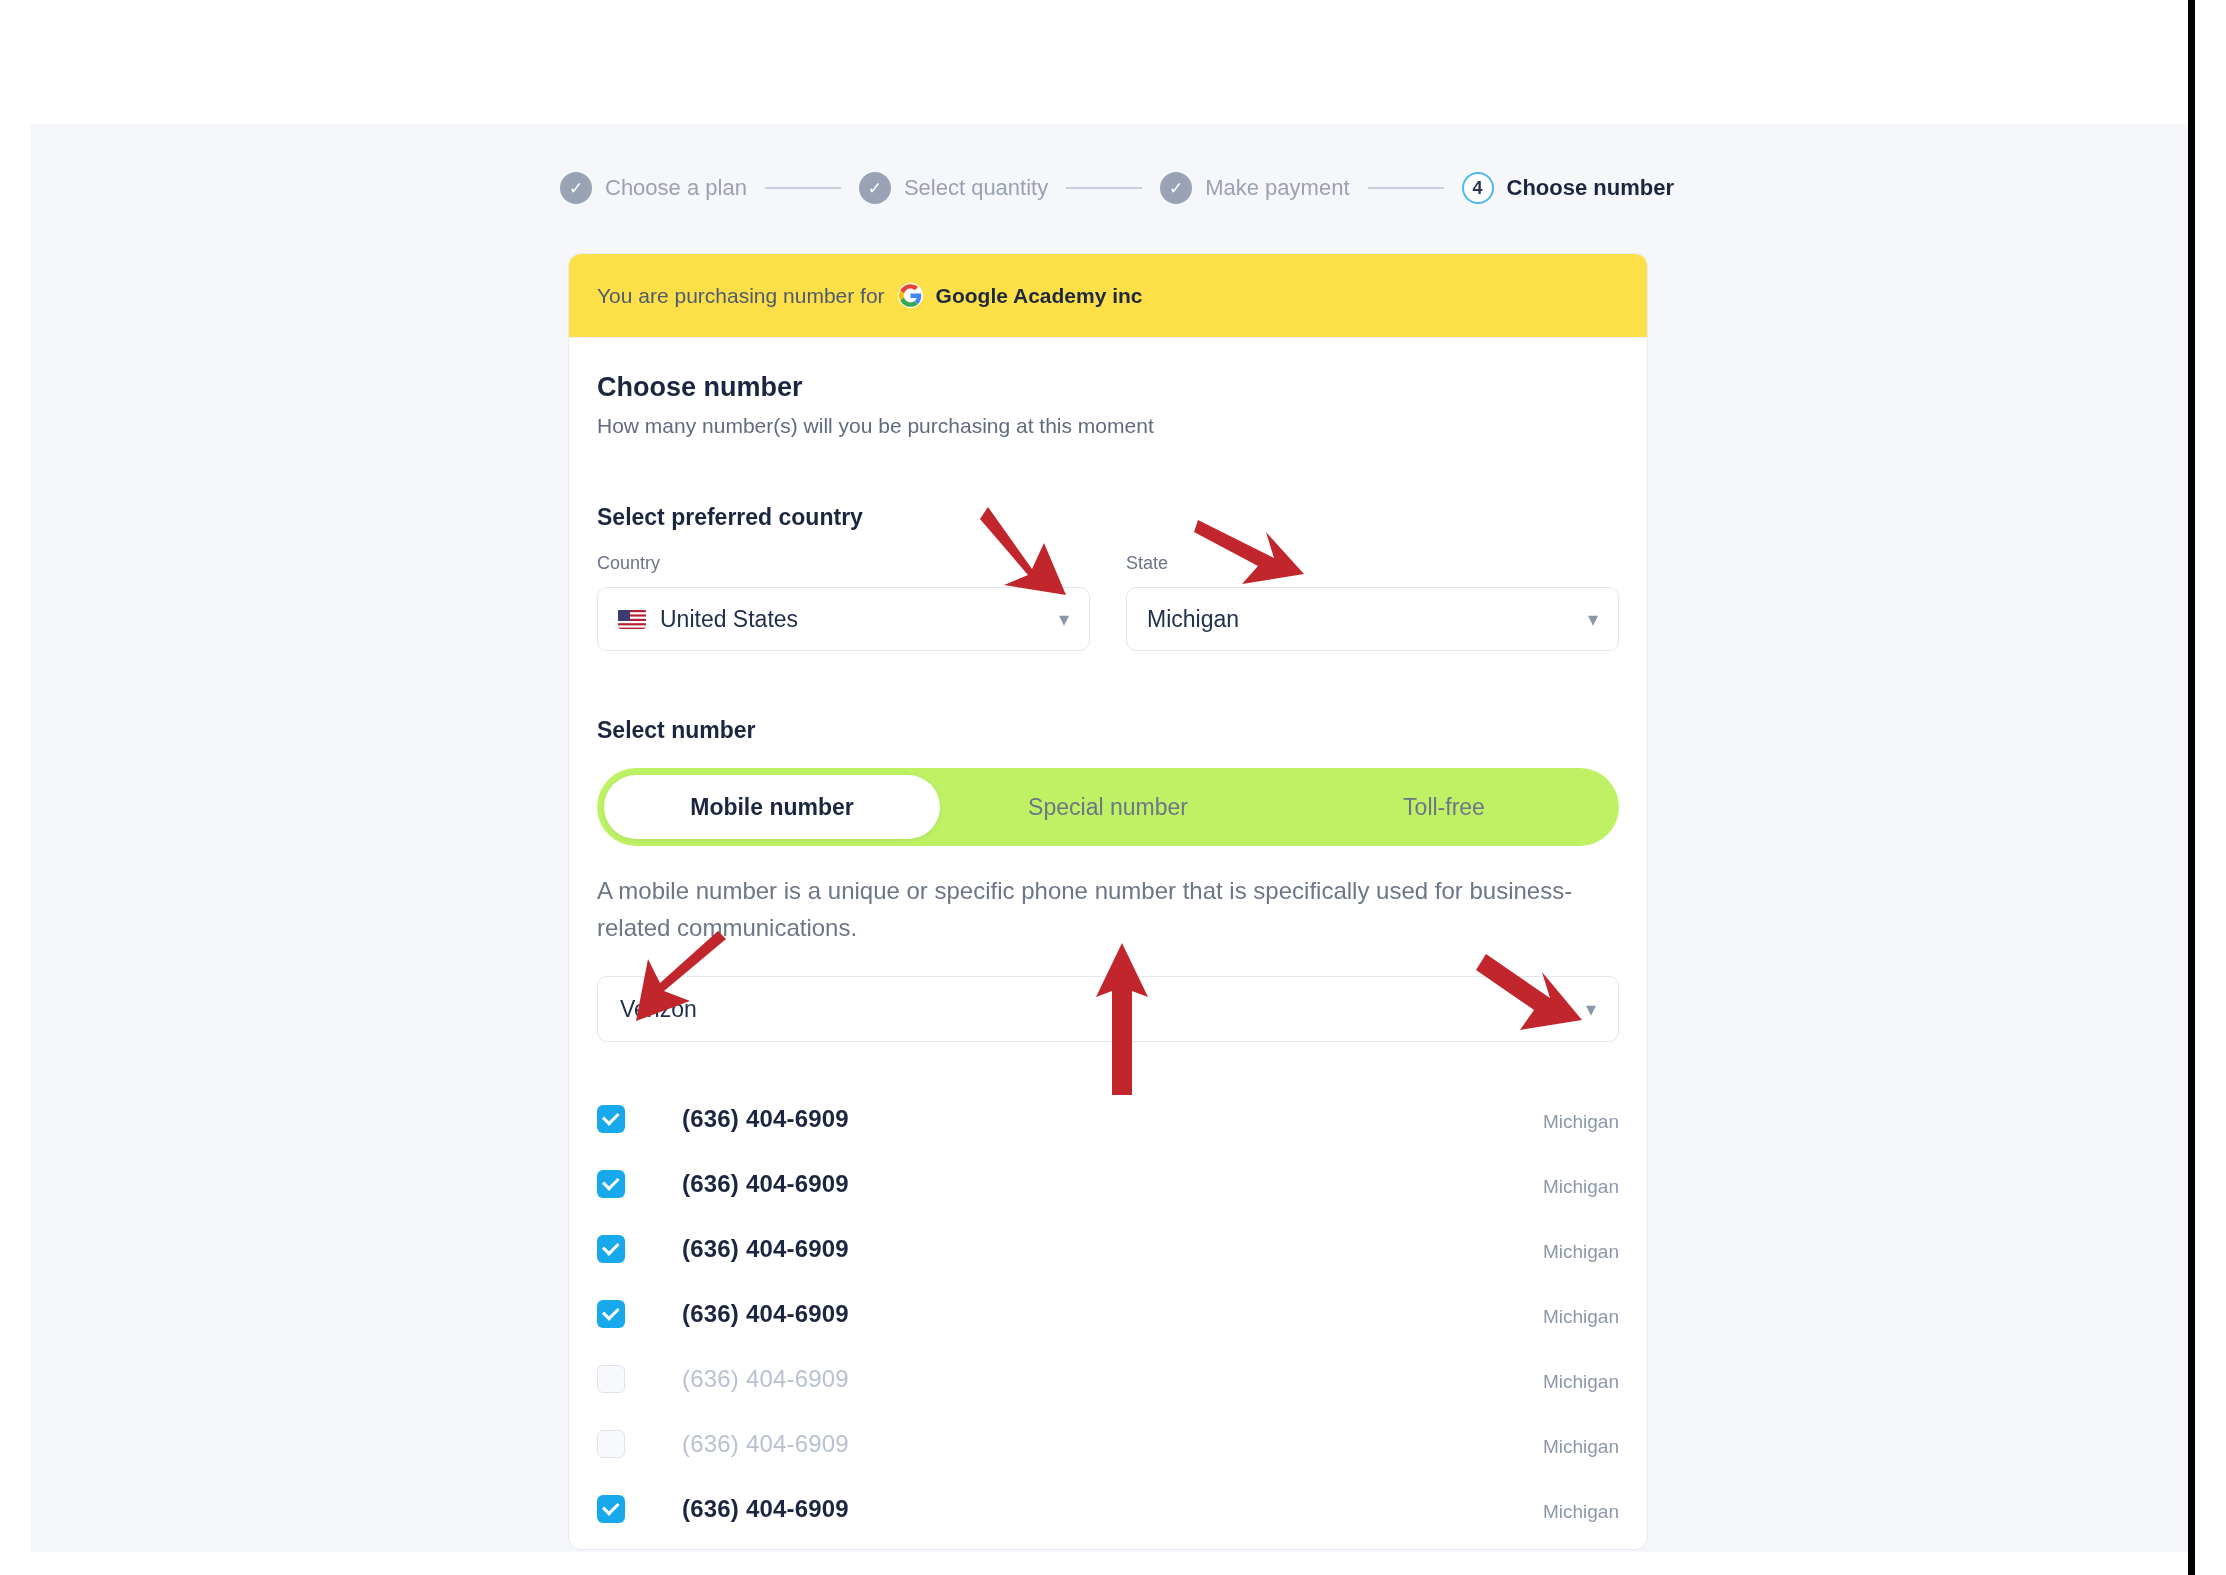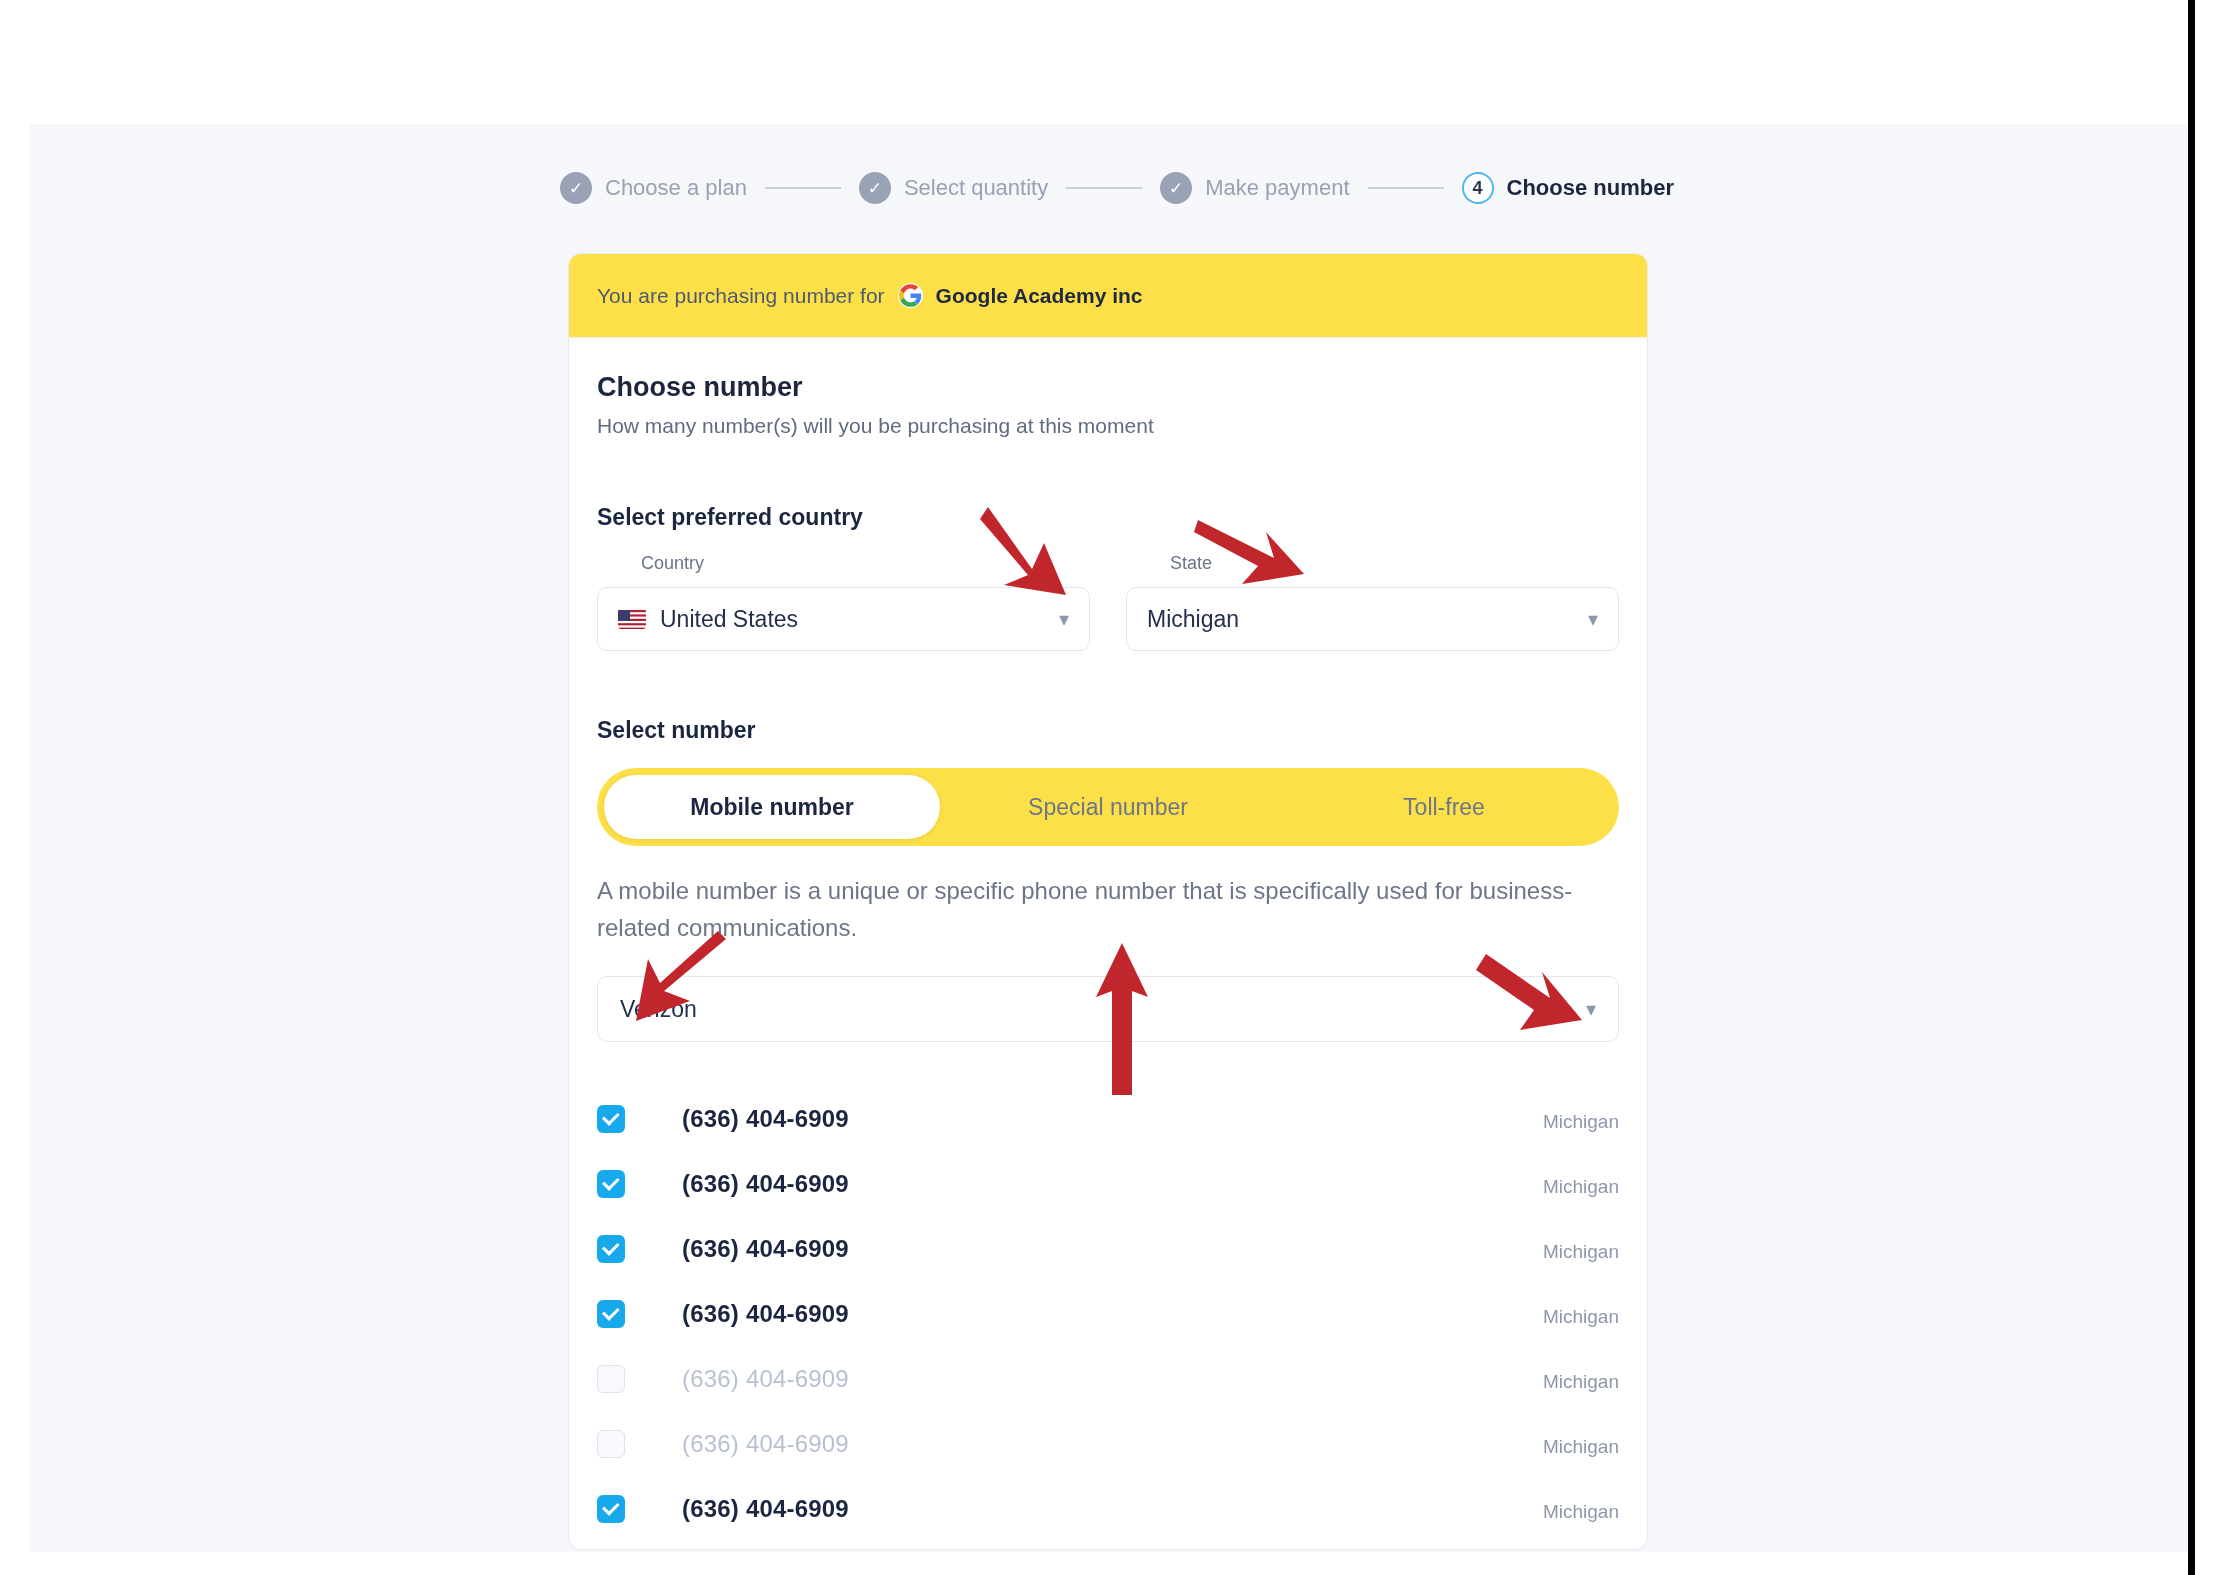--- a/index.html
+++ b/index.html
@@ -219,21 +219,20 @@
   
   .select-row {
     display: flex;
     gap: 36px;
   }
   .select-group { width: 495px; }
   .field-label {
     font-size: 18px;
     color: #6b7488;
     margin-bottom: 13px;
-    margin-left: 44px;
   }
   .select-box {
     height: 64px;
     border: 1px solid #e2e7ef;
     border-radius: 10px;
     background: #ffffff;
     display: flex;
     align-items: center;
     padding: 0 20px;
     justify-content: space-between;
@@ -258,21 +257,21 @@
   .chev {
     color: #8d97aa;
     font-size: 20px;
     line-height: 1;
   }
 
   
   .tabs {
     margin-top: 24px;
     height: 78px;
-    background: #fde047;
+    background: #bef264;
     border-radius: 39px;
     display: flex;
     align-items: center;
     padding: 7px;
   }
   .tab {
     flex: 1;
     height: 64px;
     border-radius: 32px;
     display: flex;

